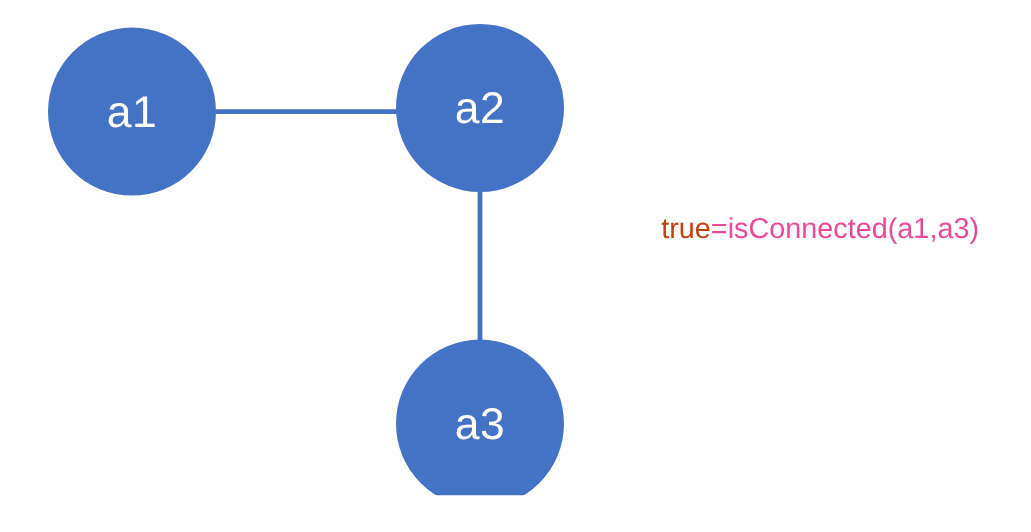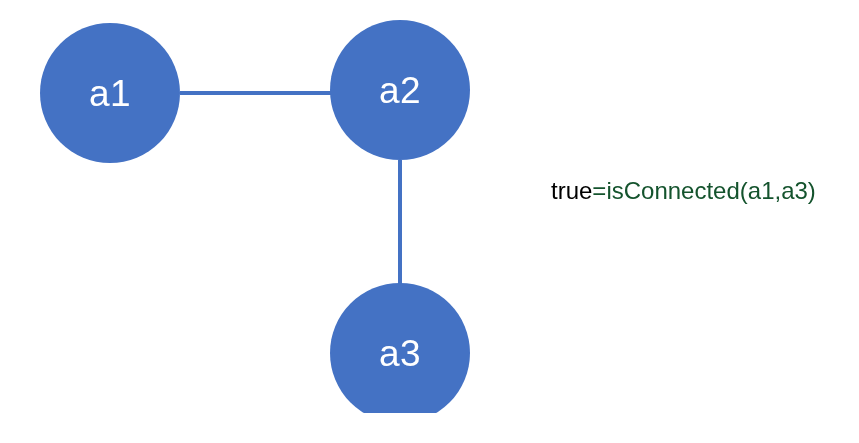--- a/index.html
+++ b/index.html
@@ -37,24 +37,24 @@
     position: absolute;
     left: 551px;
     top: 176px;
     font-family: "Liberation Sans", sans-serif;
     font-size: 24px;
     font-weight: 400;
     white-space: nowrap;
     line-height: 30px;
   }
   .ann-true {
-    color: #000000;
+    color: #c2410c;
   }
   .ann-expr {
-    color: #14532d;
+    color: #ec4899;
   }
 </style>
 </head>
 <body>
 
 <div id="canvas">
 
   <svg id="graph-svg" viewBox="0 0 859 443">
 
     <g>

